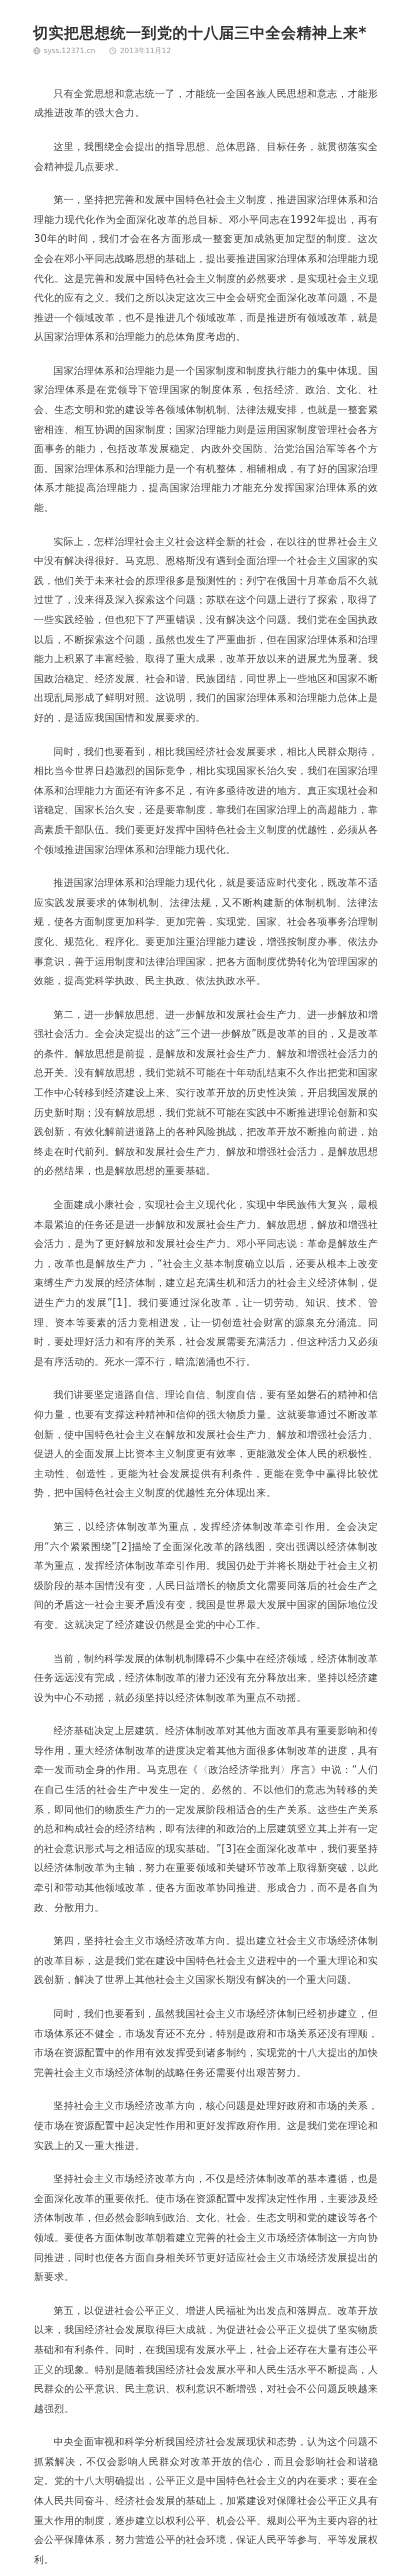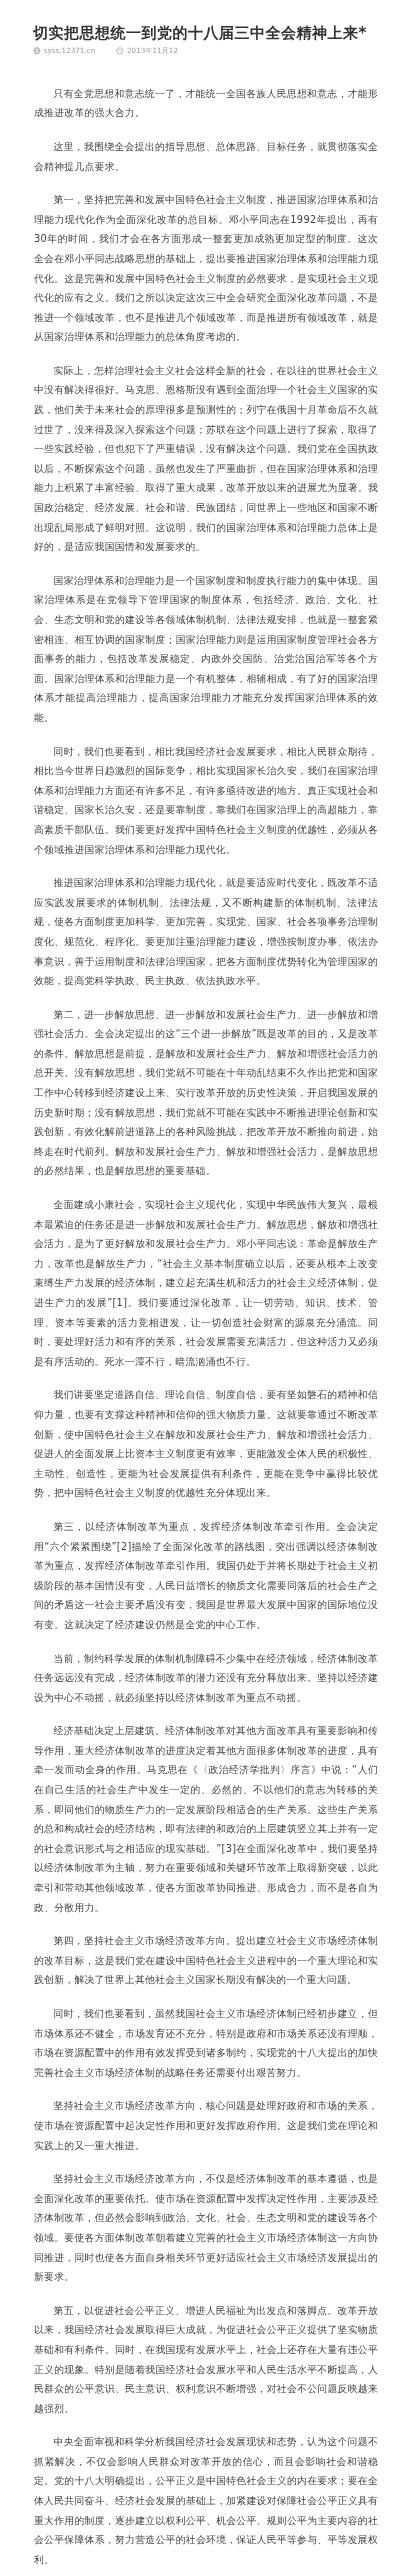--- a/index.html
+++ b/index.html
@@ -22,21 +22,21 @@
     font-size: 15px;
     line-height: 1.25;
     font-weight: bold;
     color: #333333;
     margin: 0 0 3px 0;
     letter-spacing: 0.5px;
   }
   .meta {
     display: flex;
     align-items: center;
-    gap: 21px;
+    gap: 14px;
     color: #999999;
     font-size: 7.2px;
     margin-bottom: 28px;
   }
   .meta-item {
     display: inline-flex;
     align-items: center;
     gap: 3.1px;
   }
   .meta-item svg {
@@ -79,22 +79,22 @@
         <polyline points="8,4.5 8,8 11,9.5"></polyline>
       </svg>
       <span>2013年11月12</span>
     </span>
   </div>
 
   <div class="article">
       <p>只有全党思想和意志统一了，才能统一全国各族人民思想和意志，才能形成推进改革的强大合力。</p>
       <p>这里，我围绕全会提出的指导思想、总体思路、目标任务，就贯彻落实全会精神提几点要求。</p>
       <p>第一，坚持把完善和发展中国特色社会主义制度，推进国家治理体系和治理能力现代化作为全面深化改革的总目标。邓小平同志在1992年提出，再有30年的时间，我们才会在各方面形成一整套更加成熟更加定型的制度。这次全会在邓小平同志战略思想的基础上，提出要推进国家治理体系和治理能力现代化。这是完善和发展中国特色社会主义制度的必然要求，是实现社会主义现代化的应有之义。我们之所以决定这次三中全会研究全面深化改革问题，不是推进一个领域改革，也不是推进几个领域改革，而是推进所有领域改革，就是从国家治理体系和治理能力的总体角度考虑的。</p>
+      <p>国家治理体系和治理能力是一个国家制度和制度执行能力的集中体现。国家治理体系是在党领导下管理国家的制度体系，包括经济、政治、文化、社会、生态文明和党的建设等各领域体制机制、法律法规安排，也就是一整套紧密相连、相互协调的国家制度；国家治理能力则是运用国家制度管理社会各方面事务的能力，包括改革发展稳定、内政外交国防、治党治国治军等各个方面。国家治理体系和治理能力是一个有机整体，相辅相成，有了好的国家治理体系才能提高治理能力，提高国家治理能力才能充分发挥国家治理体系的效能。</p>
       <p>实际上，怎样治理社会主义社会这样全新的社会，在以往的世界社会主义中没有解决得很好。马克思、恩格斯没有遇到全面治理一个社会主义国家的实践，他们关于未来社会的原理很多是预测性的；列宁在俄国十月革命后不久就过世了，没来得及深入探索这个问题；苏联在这个问题上进行了探索，取得了一些实践经验，但也犯下了严重错误，没有解决这个问题。我们党在全国执政以后，不断探索这个问题，虽然也发生了严重曲折，但在国家治理体系和治理能力上积累了丰富经验、取得了重大成果，改革开放以来的进展尤为显著。我国政治稳定、经济发展、社会和谐、民族团结，同世界上一些地区和国家不断出现乱局形成了鲜明对照。这说明，我们的国家治理体系和治理能力总体上是好的，是适应我国国情和发展要求的。</p>
-      <p>国家治理体系和治理能力是一个国家制度和制度执行能力的集中体现。国家治理体系是在党领导下管理国家的制度体系，包括经济、政治、文化、社会、生态文明和党的建设等各领域体制机制、法律法规安排，也就是一整套紧密相连、相互协调的国家制度；国家治理能力则是运用国家制度管理社会各方面事务的能力，包括改革发展稳定、内政外交国防、治党治国治军等各个方面。国家治理体系和治理能力是一个有机整体，相辅相成，有了好的国家治理体系才能提高治理能力，提高国家治理能力才能充分发挥国家治理体系的效能。</p>
       <p>同时，我们也要看到，相比我国经济社会发展要求，相比人民群众期待，相比当今世界日趋激烈的国际竞争，相比实现国家长治久安，我们在国家治理体系和治理能力方面还有许多不足，有许多亟待改进的地方。真正实现社会和谐稳定、国家长治久安，还是要靠制度，靠我们在国家治理上的高超能力，靠高素质干部队伍。我们要更好发挥中国特色社会主义制度的优越性，必须从各个领域推进国家治理体系和治理能力现代化。</p>
       <p>推进国家治理体系和治理能力现代化，就是要适应时代变化，既改革不适应实践发展要求的体制机制、法律法规，又不断构建新的体制机制、法律法规，使各方面制度更加科学、更加完善，实现党、国家、社会各项事务治理制度化、规范化、程序化。要更加注重治理能力建设，增强按制度办事、依法办事意识，善于运用制度和法律治理国家，把各方面制度优势转化为管理国家的效能，提高党科学执政、民主执政、依法执政水平。</p>
       <p>第二，进一步解放思想、进一步解放和发展社会生产力、进一步解放和增强社会活力。全会决定提出的这“三个进一步解放”既是改革的目的，又是改革的条件。解放思想是前提，是解放和发展社会生产力、解放和增强社会活力的总开关。没有解放思想，我们党就不可能在十年动乱结束不久作出把党和国家工作中心转移到经济建设上来、实行改革开放的历史性决策，开启我国发展的历史新时期；没有解放思想，我们党就不可能在实践中不断推进理论创新和实践创新，有效化解前进道路上的各种风险挑战，把改革开放不断推向前进，始终走在时代前列。解放和发展社会生产力、解放和增强社会活力，是解放思想的必然结果，也是解放思想的重要基础。</p>
       <p>全面建成小康社会，实现社会主义现代化，实现中华民族伟大复兴，最根本最紧迫的任务还是进一步解放和发展社会生产力。解放思想，解放和增强社会活力，是为了更好解放和发展社会生产力。邓小平同志说：革命是解放生产力，改革也是解放生产力，“社会主义基本制度确立以后，还要从根本上改变束缚生产力发展的经济体制，建立起充满生机和活力的社会主义经济体制，促进生产力的发展”[1]。我们要通过深化改革，让一切劳动、知识、技术、管理、资本等要素的活力竞相迸发，让一切创造社会财富的源泉充分涌流。同时，要处理好活力和有序的关系，社会发展需要充满活力，但这种活力又必须是有序活动的。死水一潭不行，暗流汹涌也不行。</p>
       <p>我们讲要坚定道路自信、理论自信、制度自信，要有坚如磐石的精神和信仰力量，也要有支撑这种精神和信仰的强大物质力量。这就要靠通过不断改革创新，使中国特色社会主义在解放和发展社会生产力、解放和增强社会活力、促进人的全面发展上比资本主义制度更有效率，更能激发全体人民的积极性、主动性、创造性，更能为社会发展提供有利条件，更能在竞争中赢得比较优势，把中国特色社会主义制度的优越性充分体现出来。</p>
       <p>第三，以经济体制改革为重点，发挥经济体制改革牵引作用。全会决定用“六个紧紧围绕”[2]描绘了全面深化改革的路线图，突出强调以经济体制改革为重点，发挥经济体制改革牵引作用。我国仍处于并将长期处于社会主义初级阶段的基本国情没有变，人民日益增长的物质文化需要同落后的社会生产之间的矛盾这一社会主要矛盾没有变，我国是世界最大发展中国家的国际地位没有变。这就决定了经济建设仍然是全党的中心工作。</p>
       <p>当前，制约科学发展的体制机制障碍不少集中在经济领域，经济体制改革任务远远没有完成，经济体制改革的潜力还没有充分释放出来。坚持以经济建设为中心不动摇，就必须坚持以经济体制改革为重点不动摇。</p>
       <p>经济基础决定上层建筑。经济体制改革对其他方面改革具有重要影响和传导作用，重大经济体制改革的进度决定着其他方面很多体制改革的进度，具有牵一发而动全身的作用。马克思在《〈政治经济学批判〉序言》中说：“人们在自己生活的社会生产中发生一定的、必然的、不以他们的意志为转移的关系，即同他们的物质生产力的一定发展阶段相适合的生产关系。这些生产关系的总和构成社会的经济结构，即有法律的和政治的上层建筑竖立其上并有一定的社会意识形式与之相适应的现实基础。”[3]在全面深化改革中，我们要坚持以经济体制改革为主轴，努力在重要领域和关键环节改革上取得新突破，以此牵引和带动其他领域改革，使各方面改革协同推进、形成合力，而不是各自为政、分散用力。</p>
       <p>第四，坚持社会主义市场经济改革方向。提出建立社会主义市场经济体制的改革目标，这是我们党在建设中国特色社会主义进程中的一个重大理论和实践创新，解决了世界上其他社会主义国家长期没有解决的一个重大问题。</p>
       <p>同时，我们也要看到，虽然我国社会主义市场经济体制已经初步建立，但市场体系还不健全，市场发育还不充分，特别是政府和市场关系还没有理顺，市场在资源配置中的作用有效发挥受到诸多制约，实现党的十八大提出的加快完善社会主义市场经济体制的战略任务还需要付出艰苦努力。</p>

